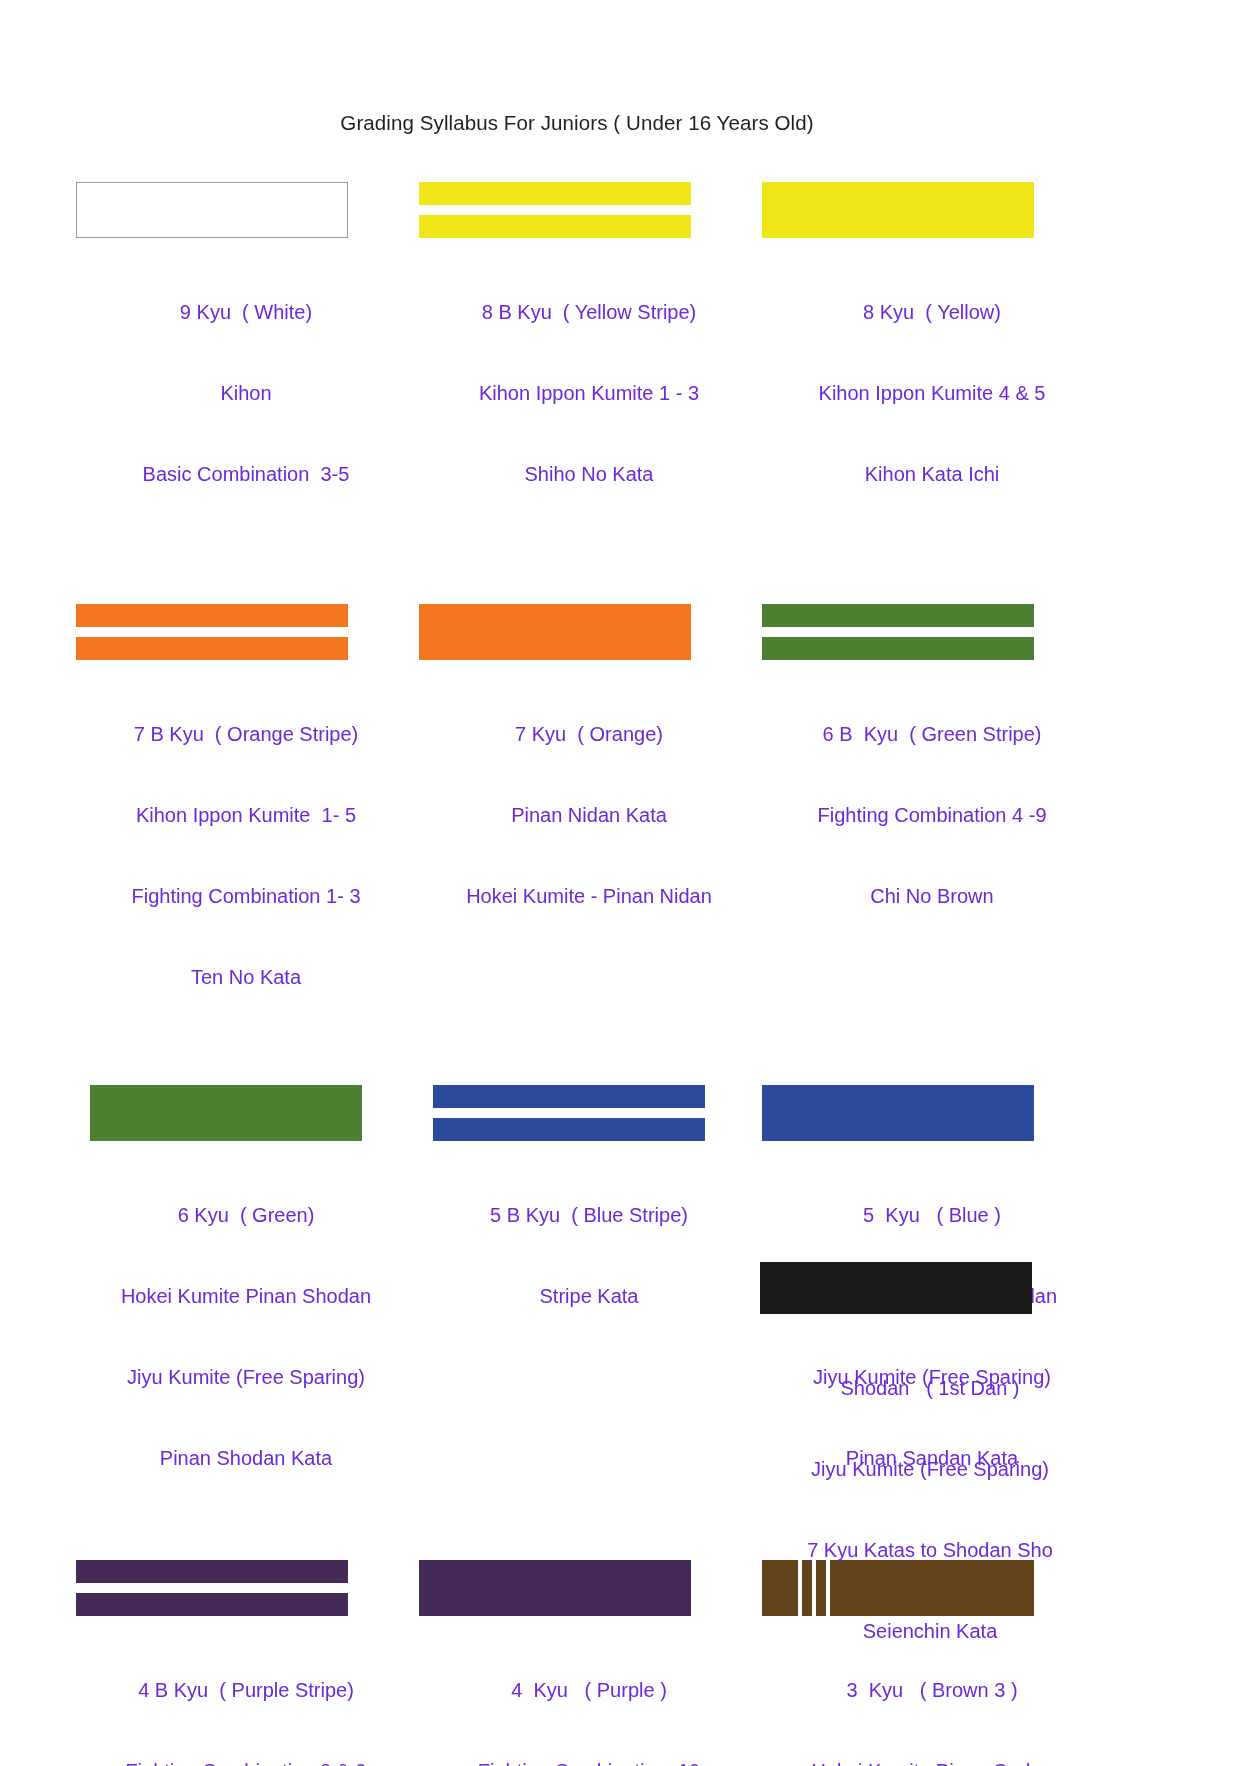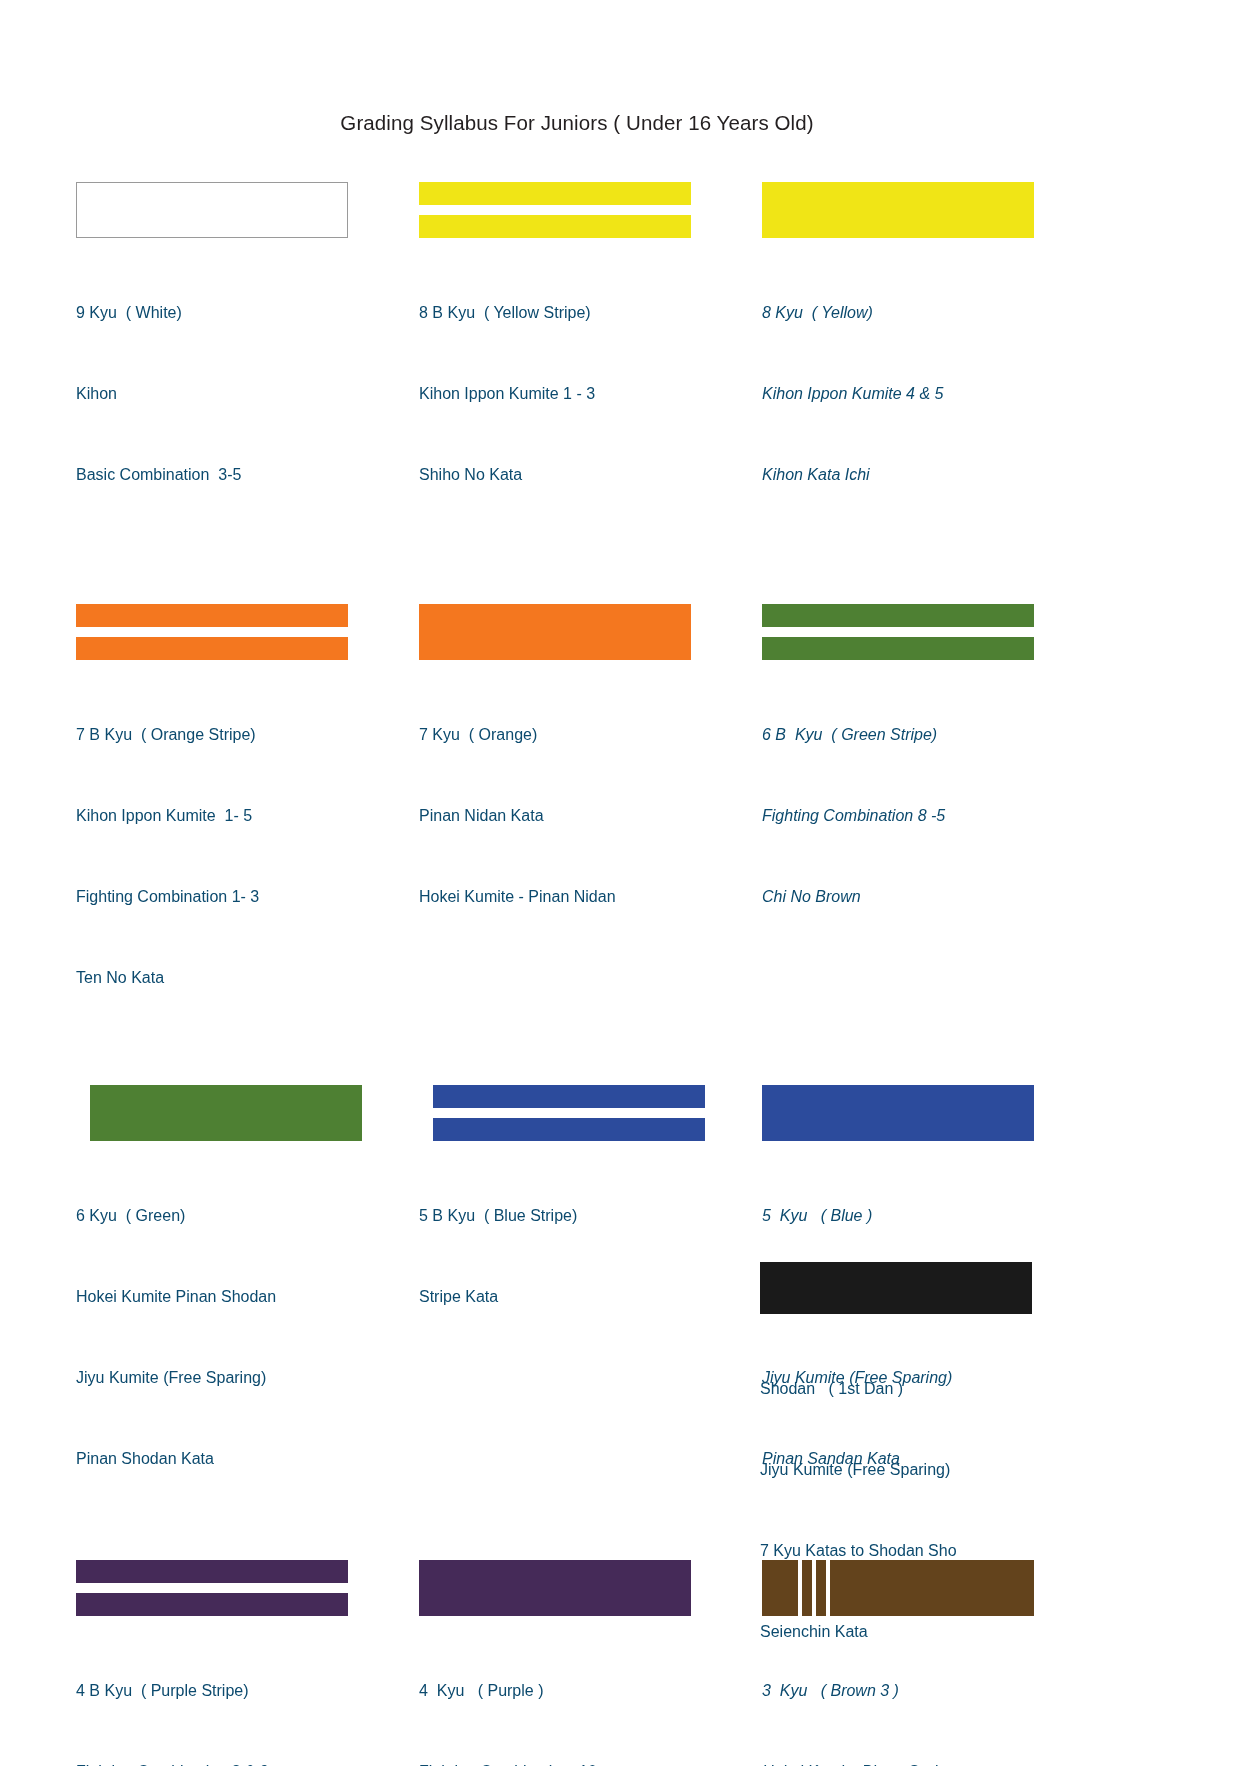--- a/index.html
+++ b/index.html
@@ -42,21 +42,21 @@
     display: flex;
     width: 1252px;
   }
   .cell {
     width: 340px;
     box-sizing: border-box;
     position: relative;
   }
   .cell.col1 { margin-left: 76px; }
   .cell.col2 { margin-left: 3px; }
-  .cell.col3 { margin-left: 3px; font-style: italic; }
+  .cell.col3 { margin-left: 3px; }
 
   .belt {
     width: 272px;
     height: 56px;
     position: relative;
     box-sizing: border-box;
   }
   .belt-white {
     background: #ffffff;
     border: 1px solid #9a9a9a;
@@ -88,23 +88,24 @@
   }
   .vstripe {
     position: absolute;
     top: 0;
     height: 56px;
     width: 4px;
     background: #ffffff;
   }
   .cell-text {
     width: 340px;
-    font-size: 16px;
+    text-align: center;
+    font-size: 20px;
     line-height: 27px;
-    color: #0c4a6e;
+    color: #6d28d9;
     margin-top: 7px;
     white-space: pre;
   }
   .cell-text .line {
     display: block;
     white-space: pre;
   }
   .extra-block {
     position: absolute;
     left: 760px;
@@ -176,21 +177,21 @@
         </div>
       </div>
       <div class="cell col3">
         <div class="belt hstripes">
           <div class="hbar" style="background:#4e8033"></div>
           <div class="hgap"></div>
           <div class="hbar" style="background:#4e8033"></div>
         </div>
         <div class="cell-text">
           <span class="line">6 B  Kyu  ( Green Stripe)</span>
-          <span class="line">Fighting Combination 8 -5</span>
+          <span class="line">Fighting Combination 4 -9</span>
           <span class="line">Chi No Brown</span>
         </div>
       </div>
     </div>
 
     <div class="row" style="margin-top:40px">
       <div class="cell col1">
         <div class="belt solid" style="background:#4e8033;width:272px;margin-left:14px"></div>
         <div class="cell-text">
           <span class="line">6 Kyu  ( Green)</span>

